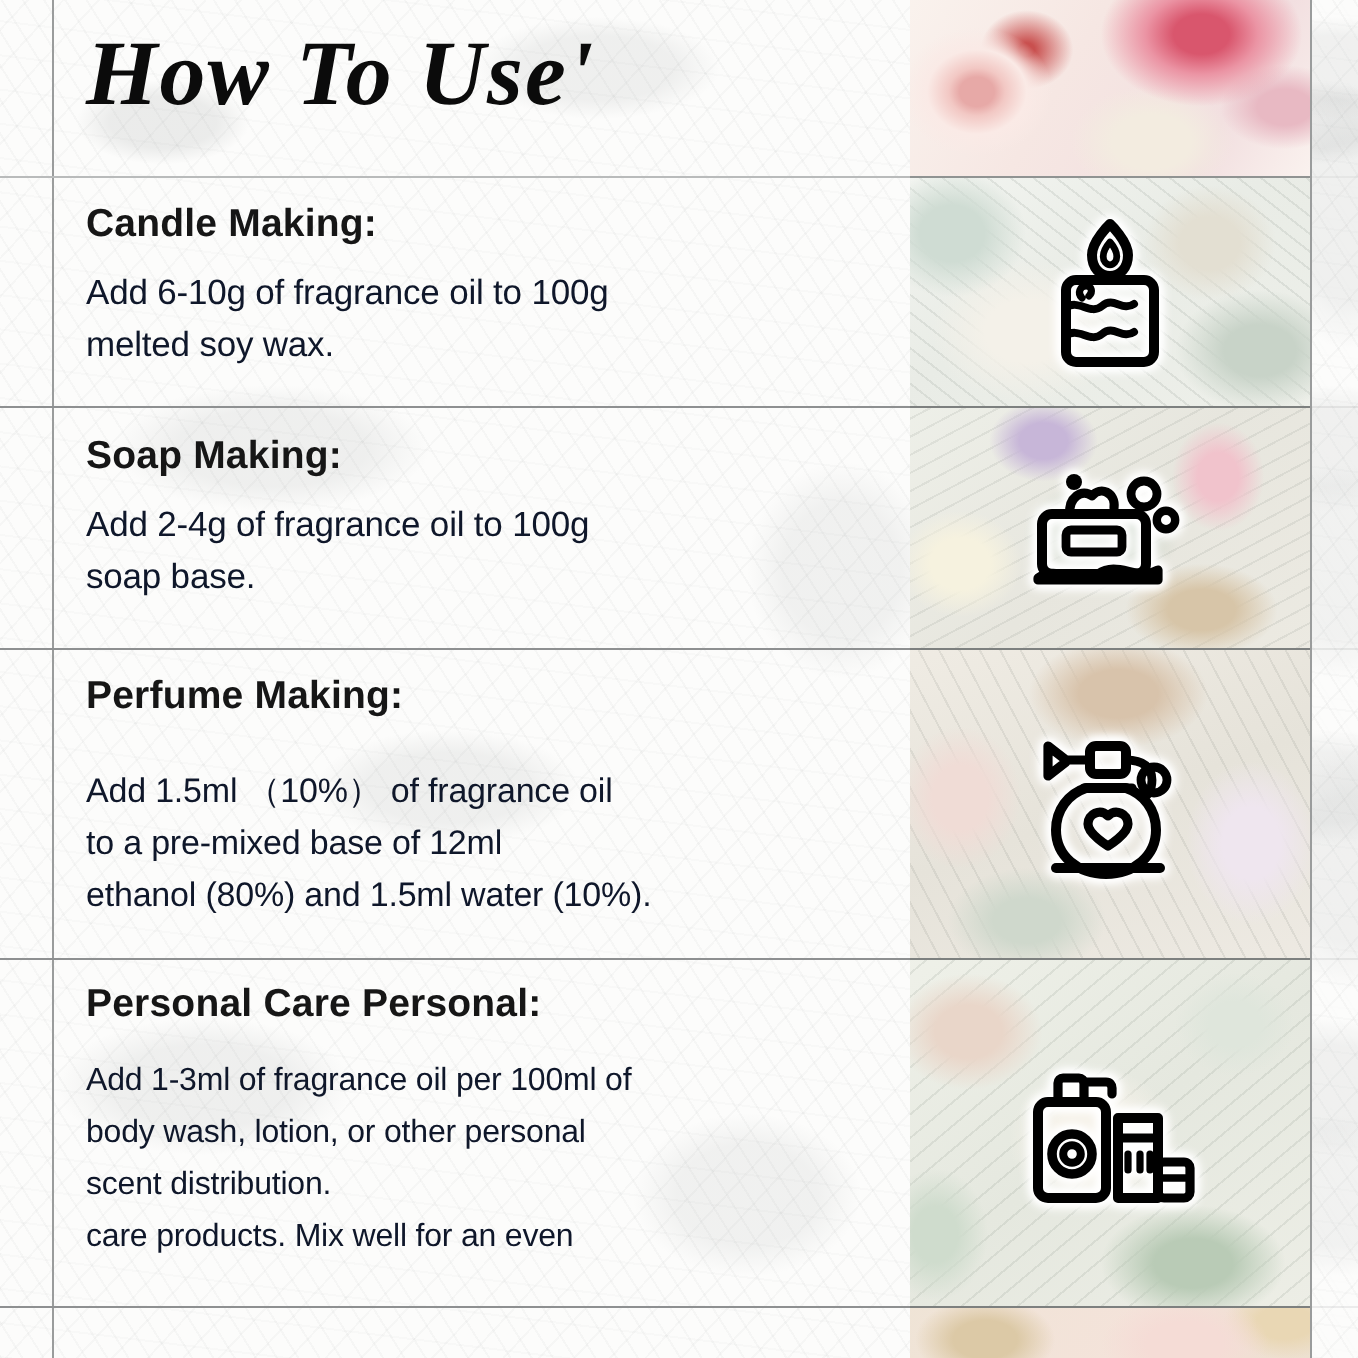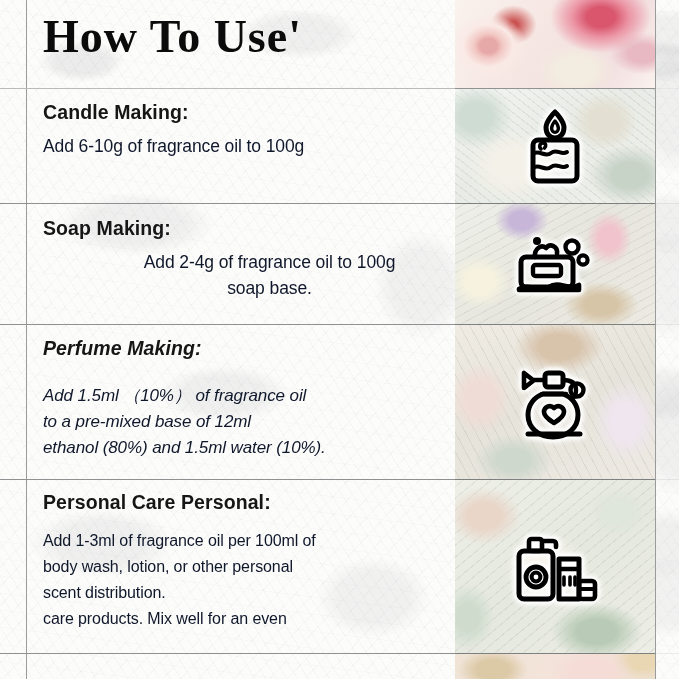--- a/index.html
+++ b/index.html
@@ -47,21 +47,21 @@
   .row-body{
     font-family:"Liberation Sans", sans-serif;
     font-weight:400;font-size:17.5px;line-height:26px;color:#0f172a;
     letter-spacing:-.1px;
   }
   .row-body span{display:block;white-space:nowrap;}
 
   .title-head{
     position:absolute;left:43px;top:10px;
     font-family:"Liberation Serif", serif;
-    font-weight:bold;
+    font-style:italic;font-weight:bold;
     font-size:46px;letter-spacing:1px;color:#0b0b0b;
     white-space:nowrap;
   }
 
   
   .imgcol{position:absolute;left:455px;top:0;width:200px;height:679px;overflow:hidden;}
   .cell{position:absolute;left:0;width:200px;overflow:hidden;}
   .cell .art{position:absolute;inset:-4px;}
   .cell .icon{position:absolute;left:0;right:0;top:50%;transform:translateY(-50%);
     display:flex;align-items:center;justify-content:center;}
@@ -140,32 +140,33 @@
   <div class="hline" style="top:653px;"></div>
 
   <div class="title-head">How To Use'</div>
 
   <div class="rows">
 
     <div class="row" style="top:101px;">
       <div class="row-title">Candle Making:</div>
       <div class="row-body" style="margin-top:9px;">
         <span>Add 6-10g of fragrance oil to 100g</span>
+        <span>melted soy wax.</span>
       </div>
     </div>
 
     <div class="row" style="top:217px;">
       <div class="row-title">Soap Making:</div>
-      <div class="row-body" style="margin-top:9px;text-align:center;">
+      <div class="row-body" style="margin-top:9px;">
         <span>Add 2-4g of fragrance oil to 100g</span>
         <span>soap base.</span>
       </div>
     </div>
 
-    <div class="row" style="top:337px;font-style:italic;">
+    <div class="row" style="top:337px;">
       <div class="row-title">Perfume Making:</div>
       <div class="row-body" style="margin-top:23px;font-size:17px;">
         <span>Add 1.5ml （10%） of fragrance oil</span>
         <span>to a pre-mixed base of 12ml</span>
         <span>ethanol (80%) and 1.5ml water (10%).</span>
       </div>
     </div>
 
     <div class="row" style="top:491px;">
       <div class="row-title">Personal Care Personal:</div>

